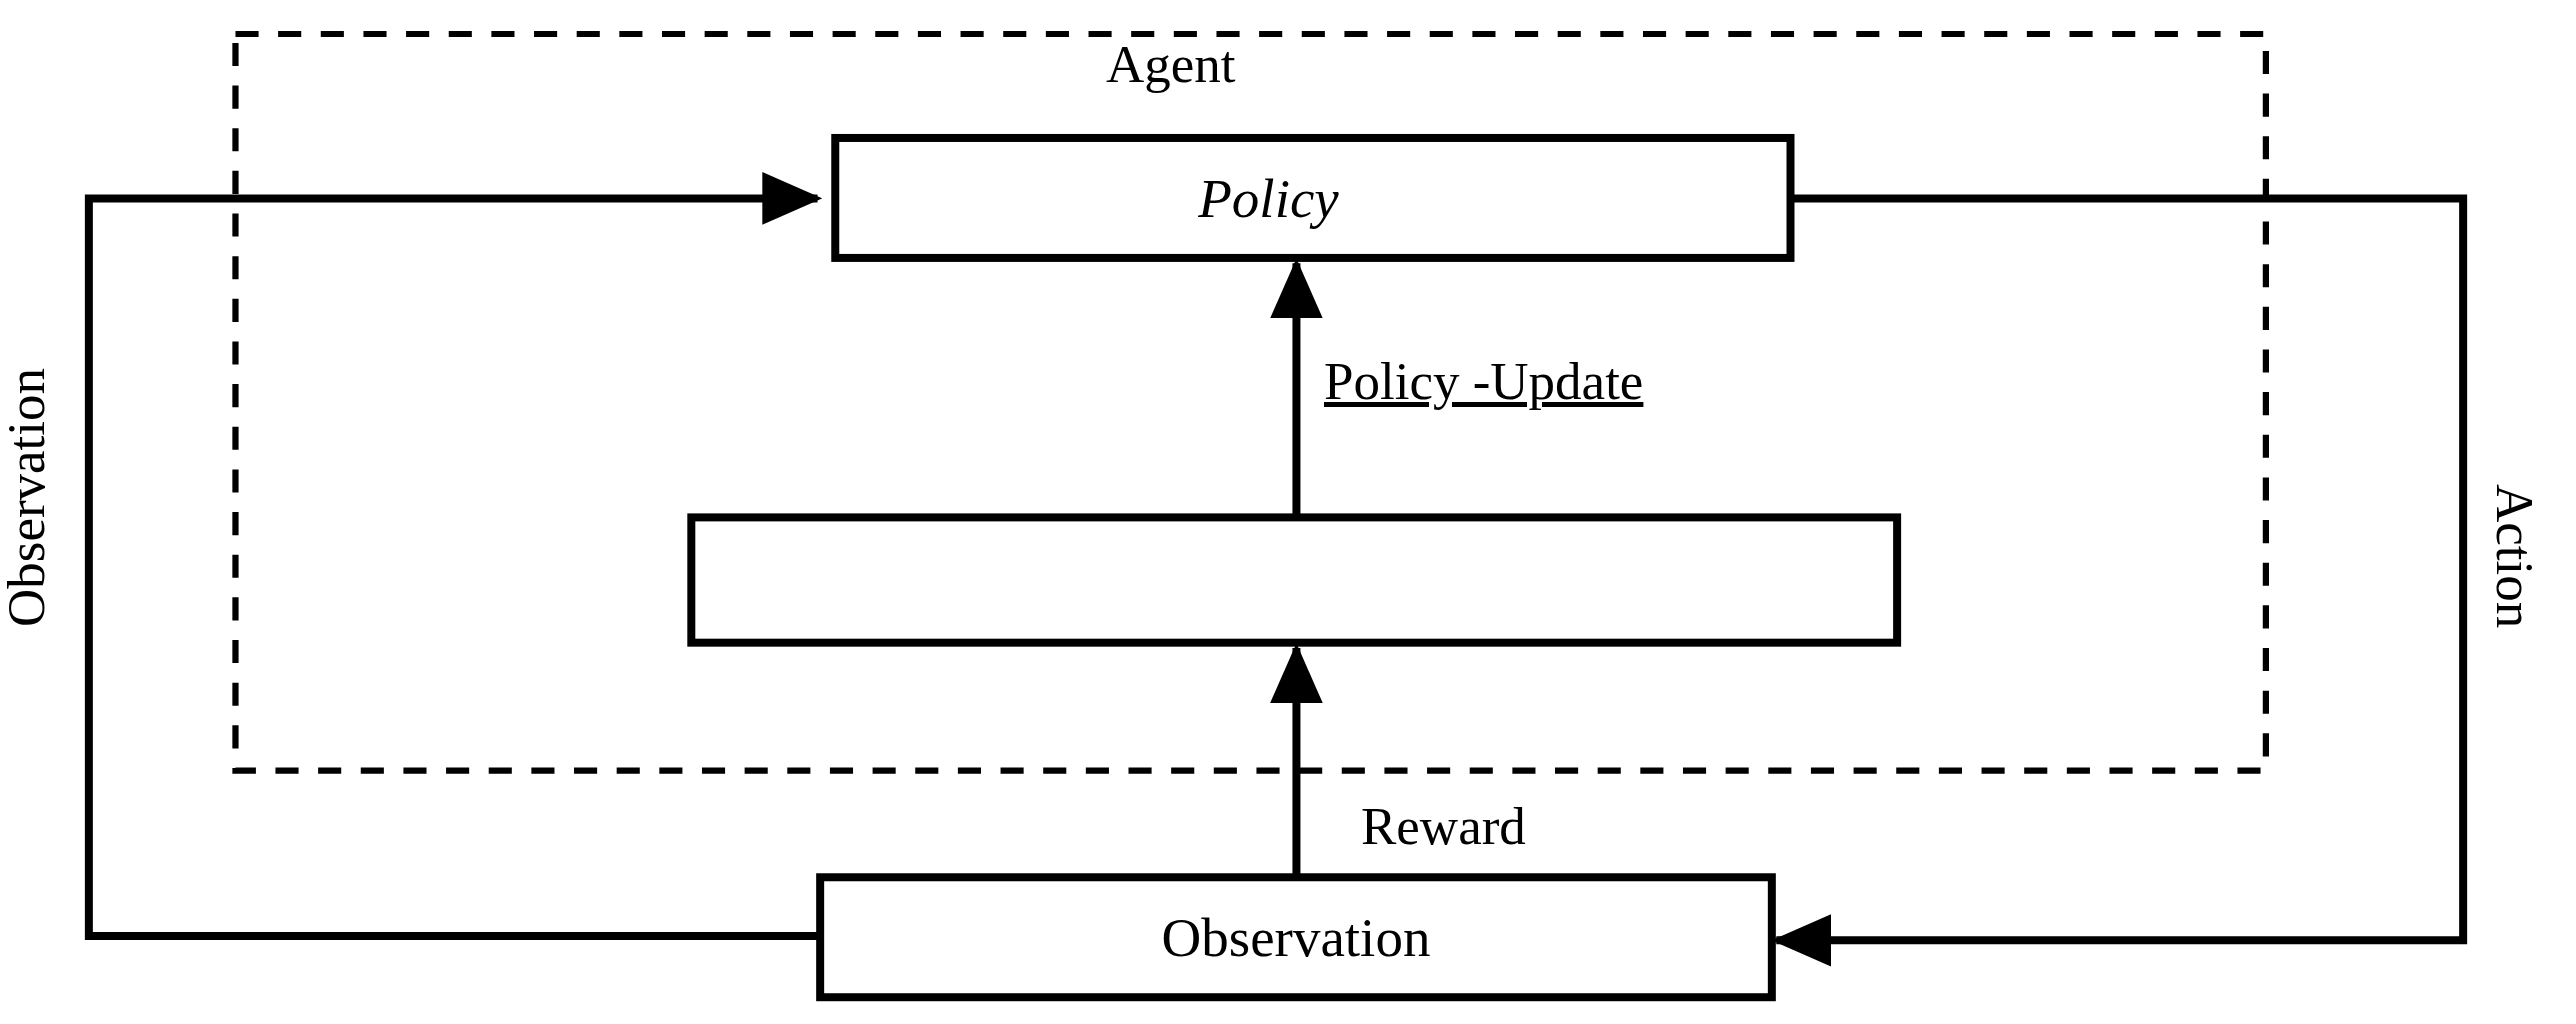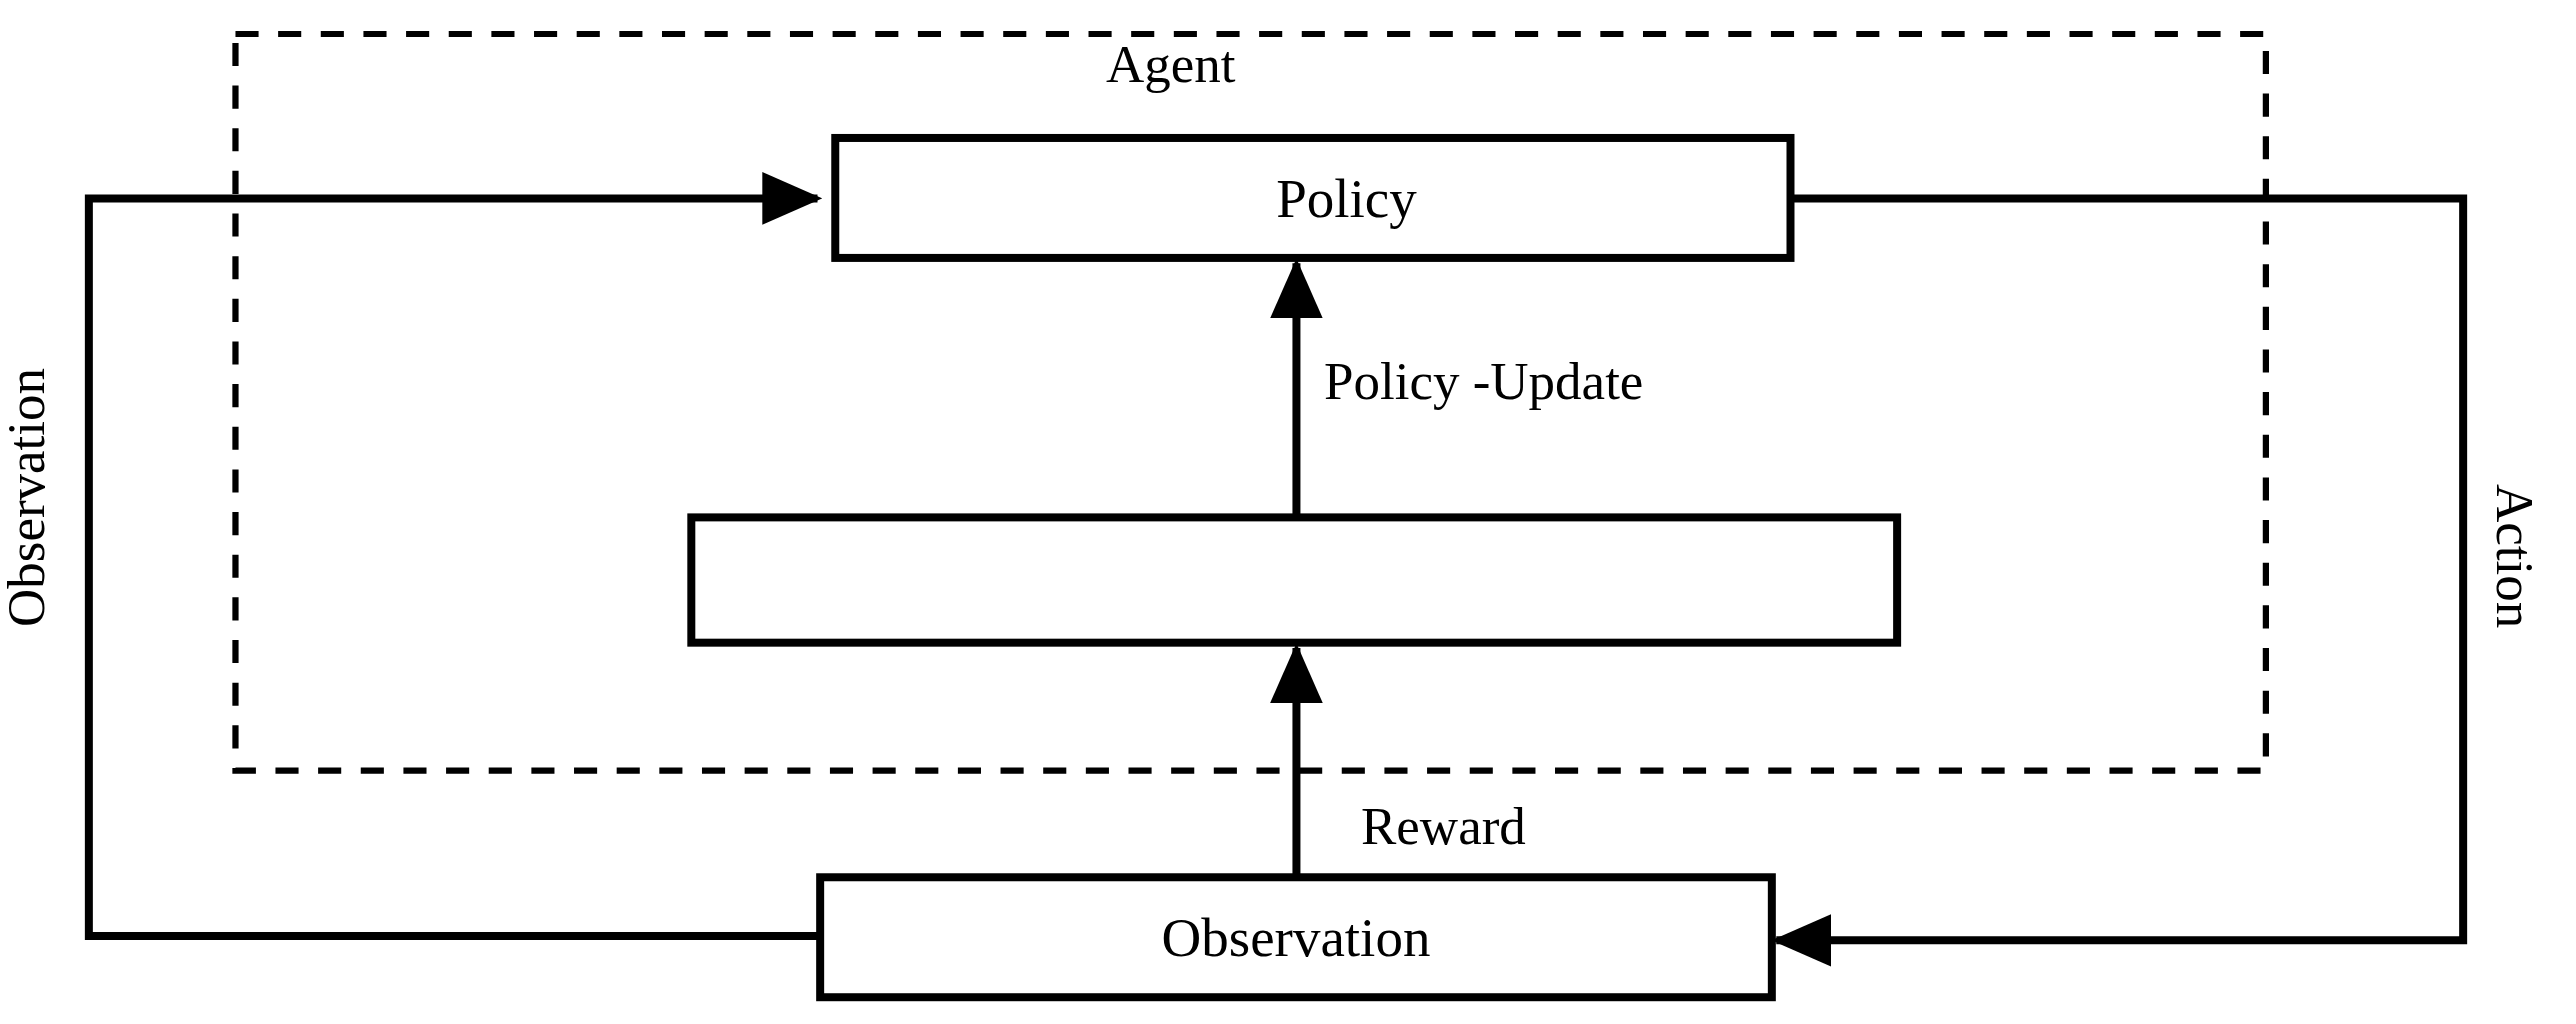--- a/index.html
+++ b/index.html
@@ -31,36 +31,37 @@
     white-space: nowrap;
     font-family: "Liberation Serif", "DejaVu Serif", serif;
     color: #000000;
     line-height: 1;
   }
   
   .box-label {
     font-size: 55px;
     text-align: center;
   }
-  #policy-label   { left: 869px;  top: 171px;  width: 955px; }
+  #policy-label   { left: 791px;  top: 171px;  width: 955px; font-style: italic; }
   #rl-label       { left: 691px;  top: 549px;  width: 1206px; }
   #env-label      { left: 820px;  top: 910px; width: 952px; }
   
   #agent-label {
     font-size: 53px;
     left: 1106px;
     top: 14.2px;
     width: 249px;
     text-align: left;
     margin-top: 24px;
   }
   #policy-update-label {
     font-size: 53px;
     left: 1324px;
     top: 355px;
+    text-decoration: underline;
   }
   #reward-label {
     font-size: 53px;
     left: 1324px;
     top: 800px;
     margin-left: 37px;
   }
   
   #observation-label {
     font-size: 53px;

